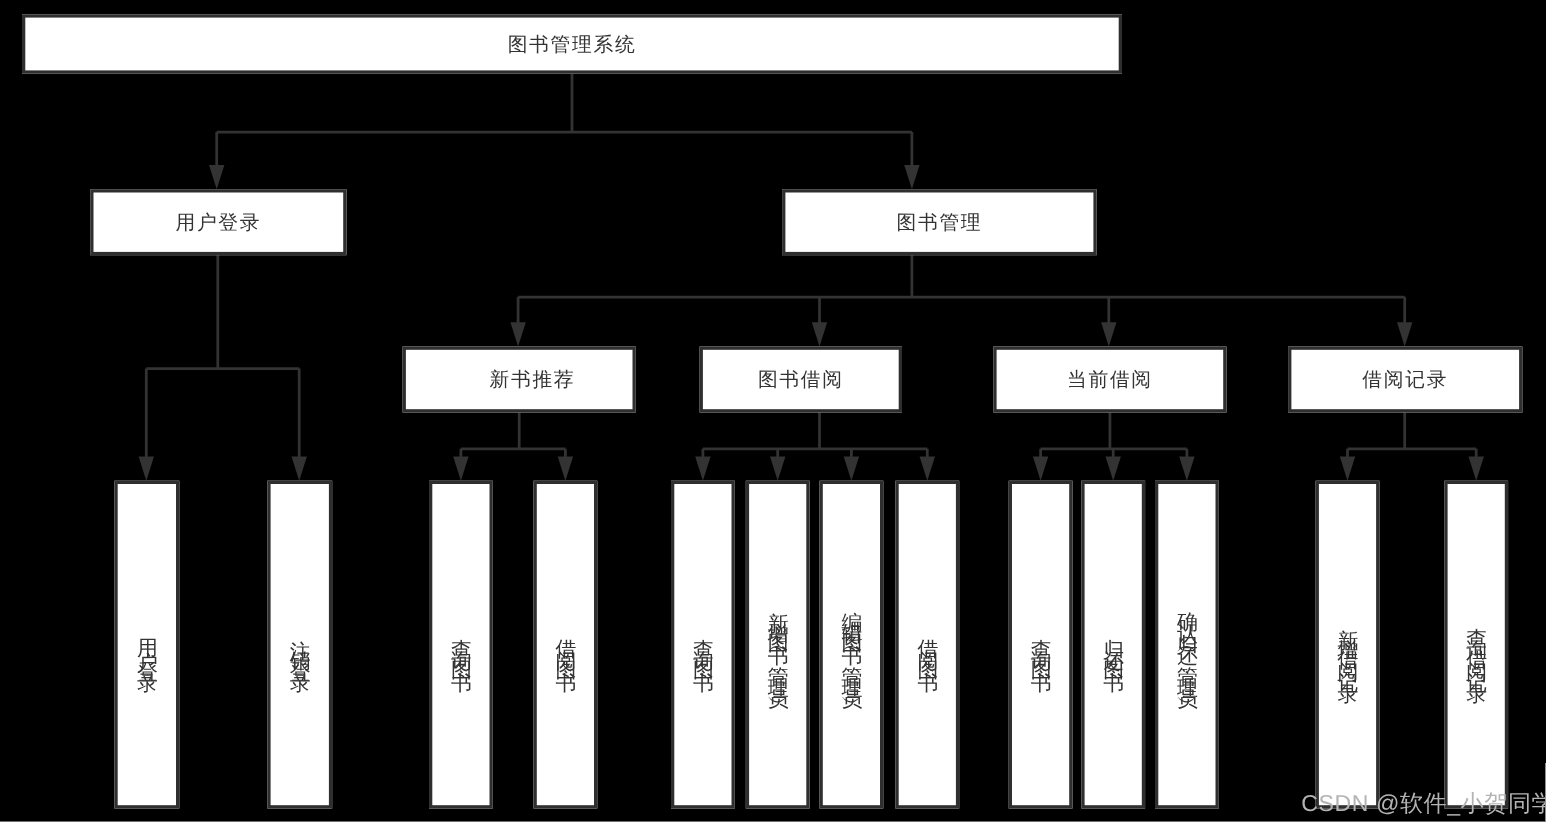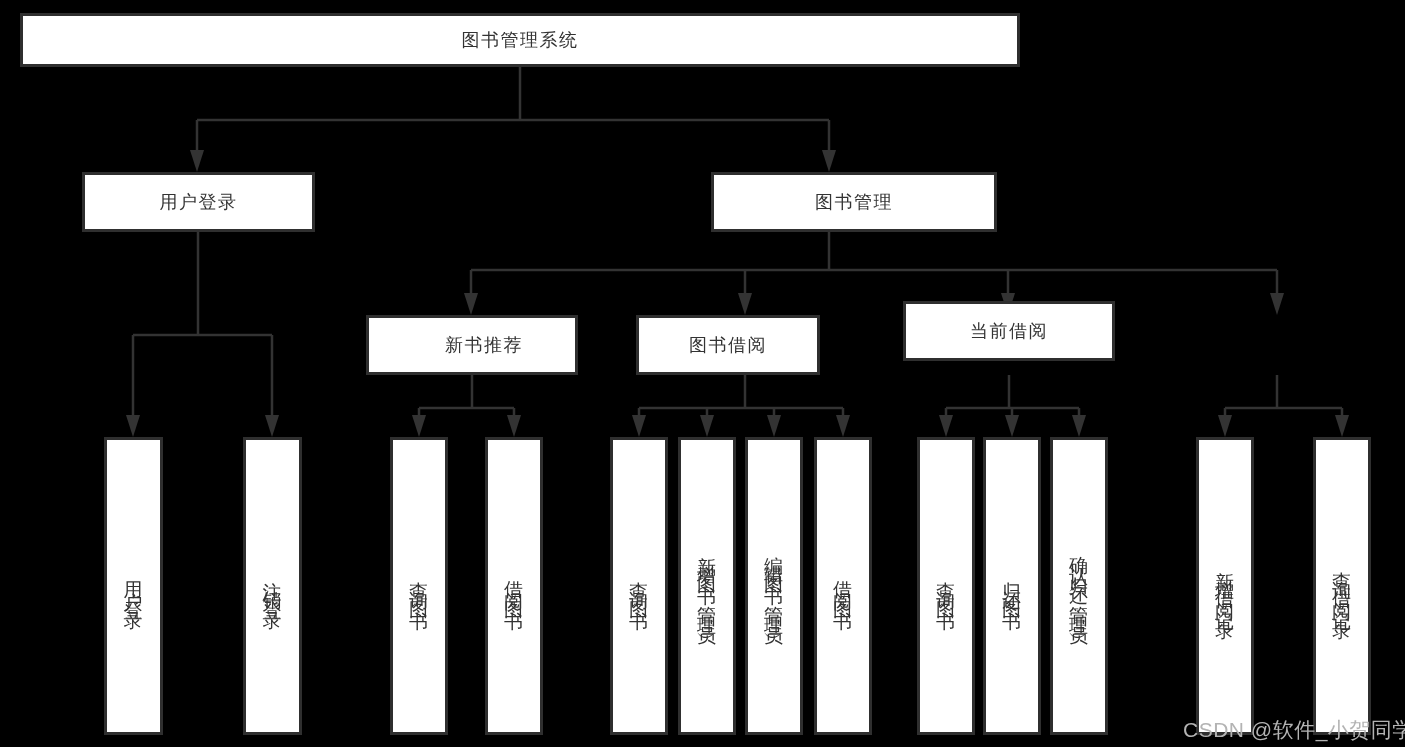--- a/index.html
+++ b/index.html
@@ -94,21 +94,22 @@
     </g>
   </svg>
 
   <div class="node" style="left:20px; top:13px; width:1000px; height:54px;">图书管理系统</div>
 
   <div class="node" style="left:82px; top:172px; width:233px; height:60px;">用户登录</div>
   <div class="node" style="left:711px; top:172px; width:286px; height:60px;">图书管理</div>
 
   <div class="node" style="left:366px; top:315px; width:212px; height:60px;padding-left:24px;">新书推荐</div>
   <div class="node" style="left:636px; top:315px; width:184px; height:60px;">图书借阅</div>
-  <div class="node" style="left:903px; top:301px; width:212px; height:60px;">当前借阅</div>
+  <div class="node" style="left:903px; top:315px; width:212px; height:60px;">当前借阅</div>
+  <div class="node" style="left:1171px; top:315px; width:213px; height:60px;">借阅记录</div>
 
   <div class="node v" style="left:104px; top:437px; width:59px; height:298px;">用户登录</div>
   <div class="node v" style="left:243px; top:437px; width:59px; height:298px;">注销登录</div>
 
   <div class="node v" style="left:390px; top:437px; width:58px; height:298px;">查询图书</div>
   <div class="node v" style="left:485px; top:437px; width:58px; height:298px;">借阅图书</div>
 
   <div class="node v" style="left:610px; top:437px; width:58px; height:298px;">查询图书</div>
   <div class="node v" style="left:678px; top:437px; width:58px; height:298px;">新增图书（管理员）</div>
   <div class="node v" style="left:745px; top:437px; width:58px; height:298px;">编辑图书（管理员）</div>

